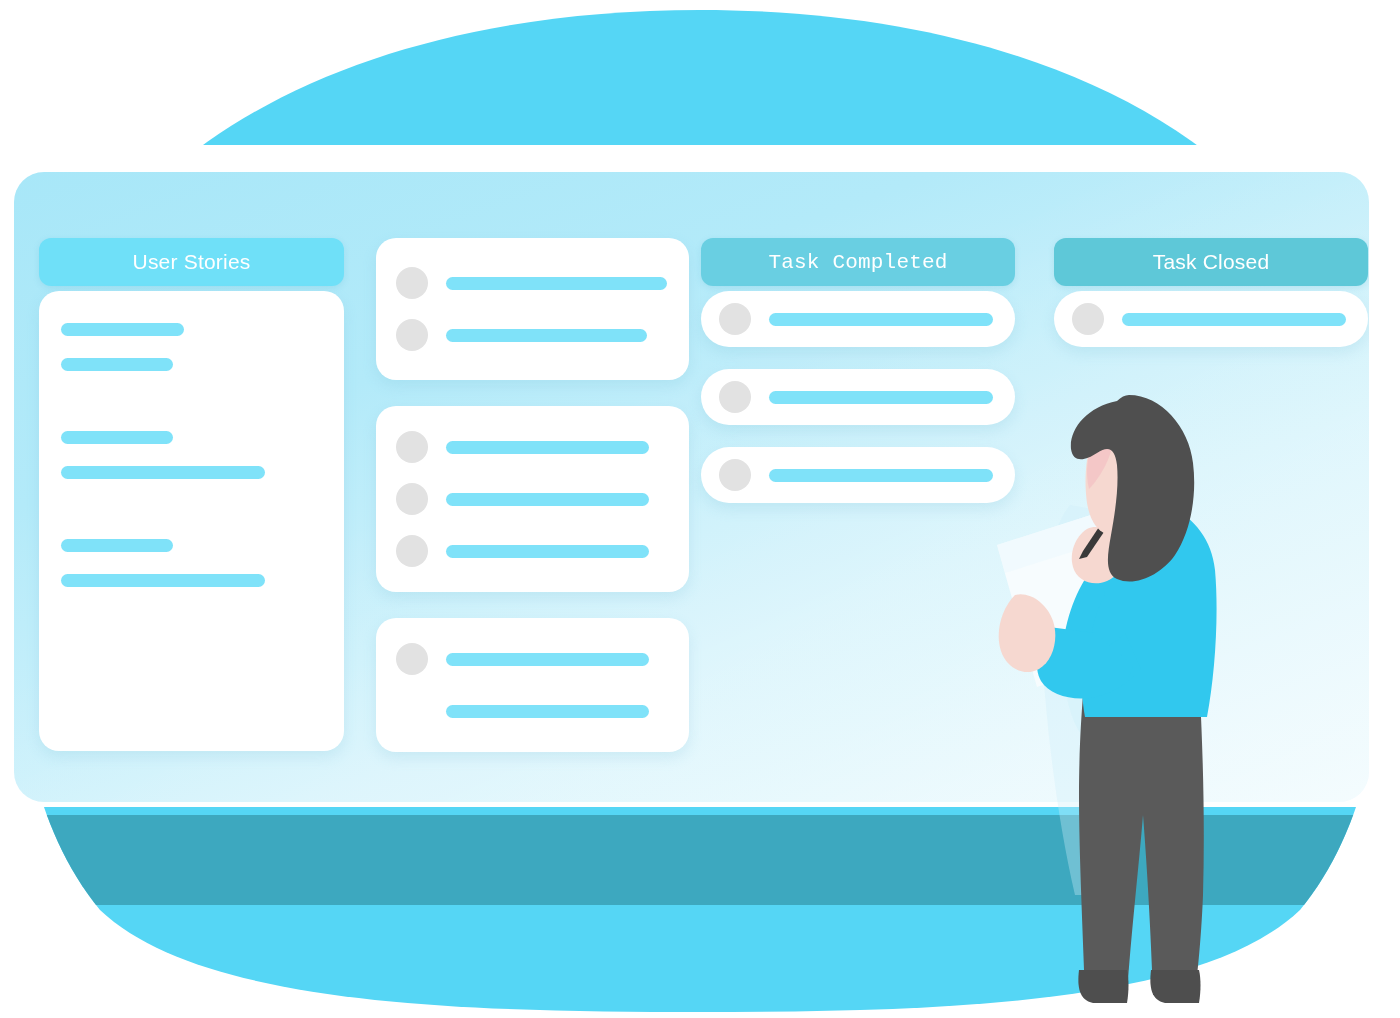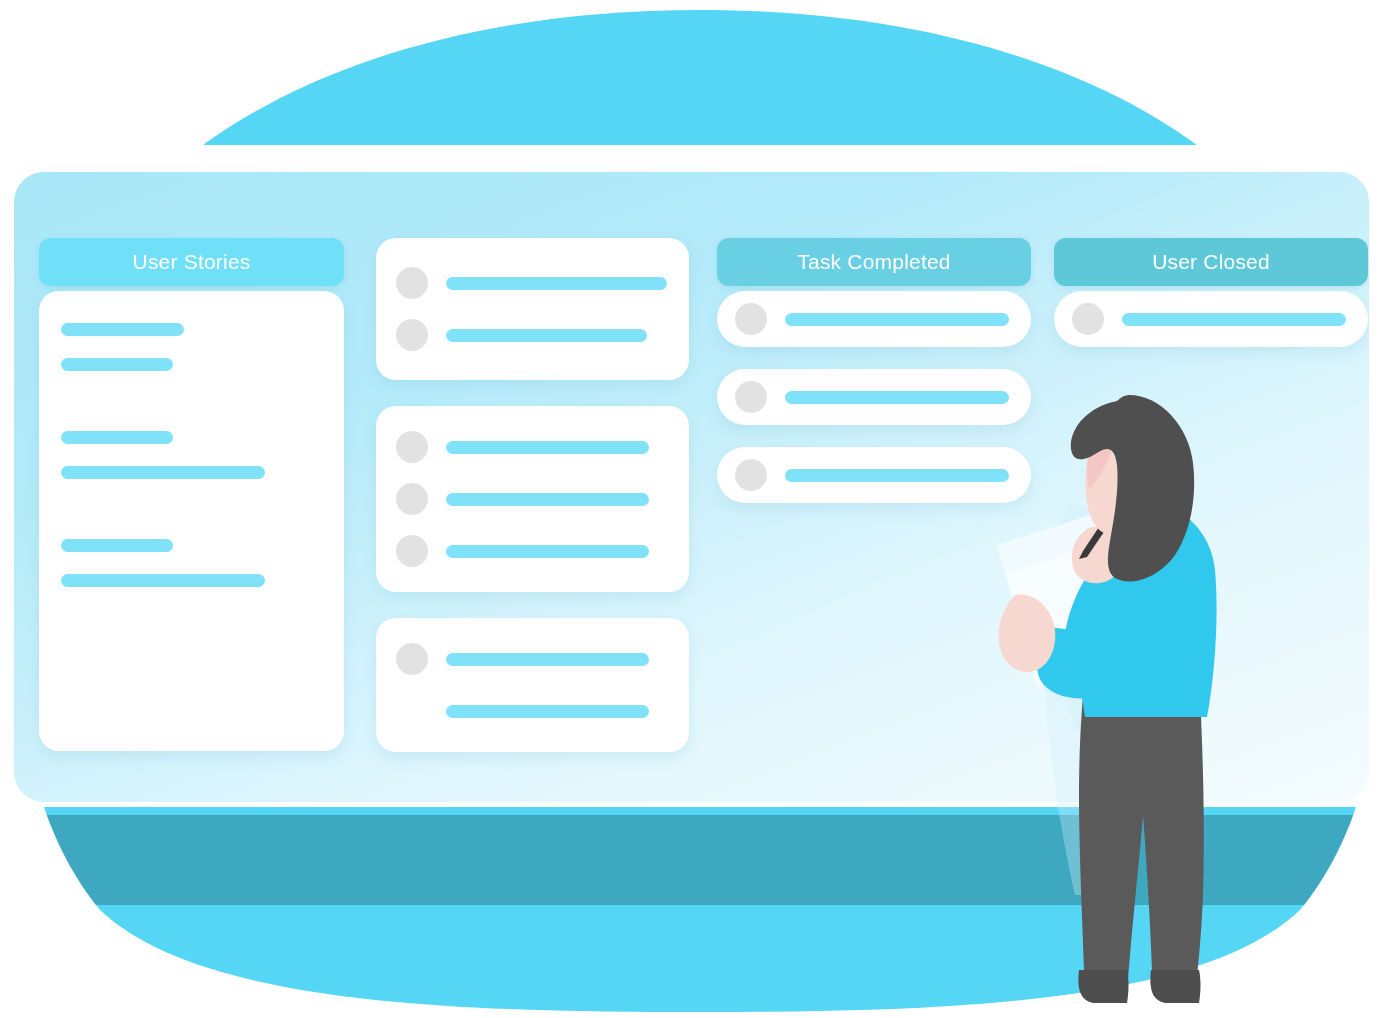--- a/index.html
+++ b/index.html
@@ -77,21 +77,21 @@
     z-index: 4;
   }
 
   .column {
     position: absolute;
     top: 66px;
   }
 
   .col-0 { left: 25px;   width: 305px; }
   .col-1 { left: 362px;  width: 313px; }
-  .col-2 { left: 703px;  width: 314px; }
+  .col-2 { left: 687px;  width: 314px; font-family: Liberation Mono, monospace; }
   .col-3 { left: 1040px; width: 314px; }
 
   .col-header {
     height: 48px;
     border-radius: 12px;
     display: flex;
     align-items: center;
     justify-content: center;
     color: #ffffff;
     font-size: 21px;
@@ -282,21 +282,21 @@
           <div class="avatar"></div>
           <div class="bar"></div>
         </div>
         <div class="pill-card">
           <div class="avatar"></div>
           <div class="bar"></div>
         </div>
       </div>
 
       <div class="column col-3">
-        <div class="col-header" style="background:#5EC8D8;">User Closed</div>
+        <div class="col-header" style="background:#5EC8D8;">Task Closed</div>
 
         <div class="pill-card">
           <div class="avatar"></div>
           <div class="bar"></div>
         </div>
       </div>
 
     </div>
   </div>
 

